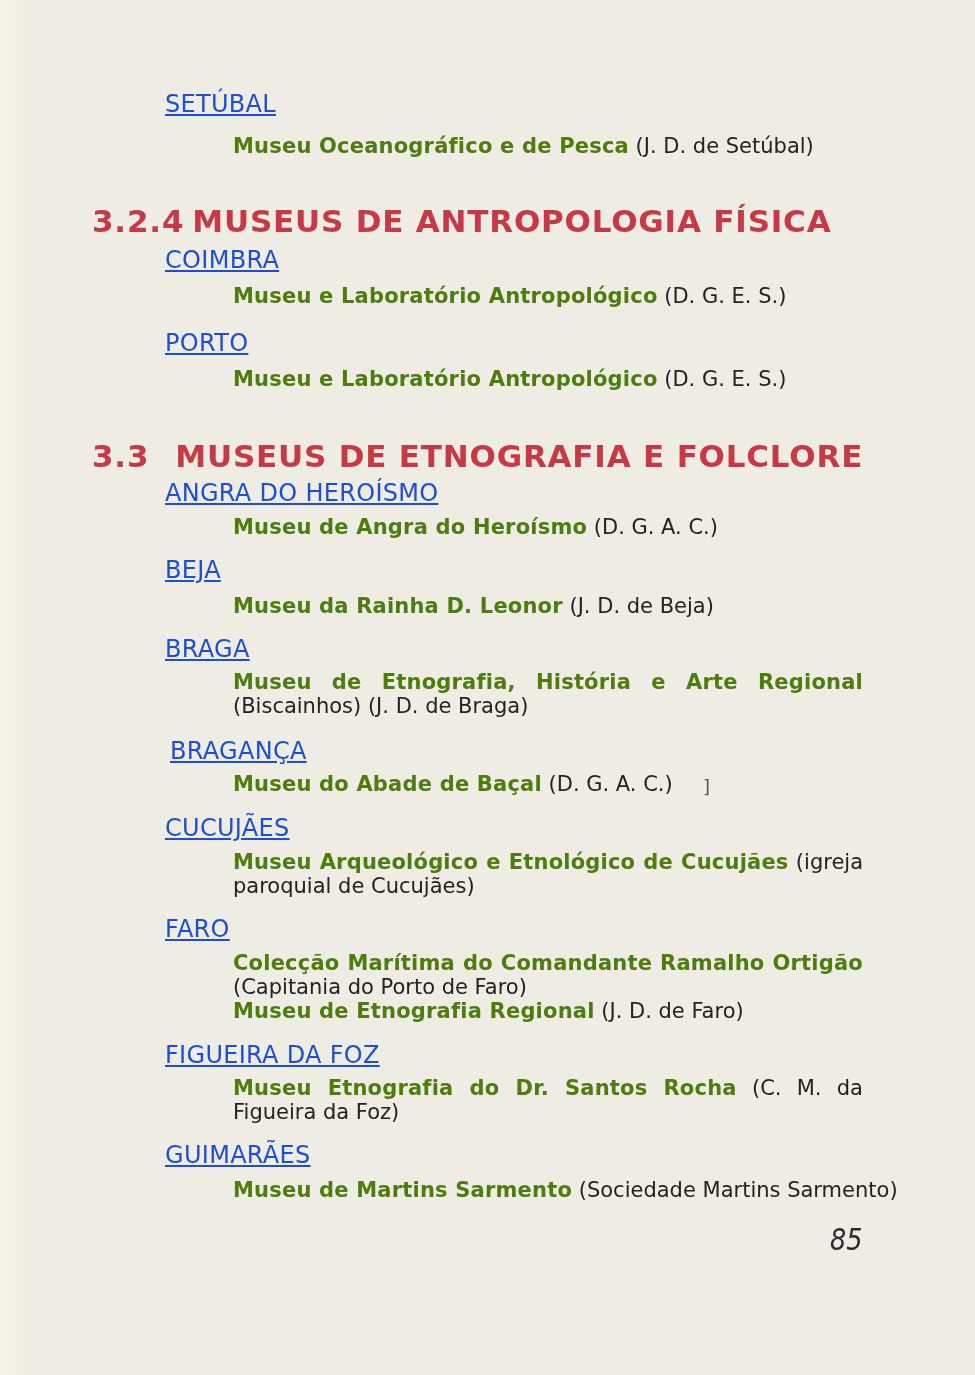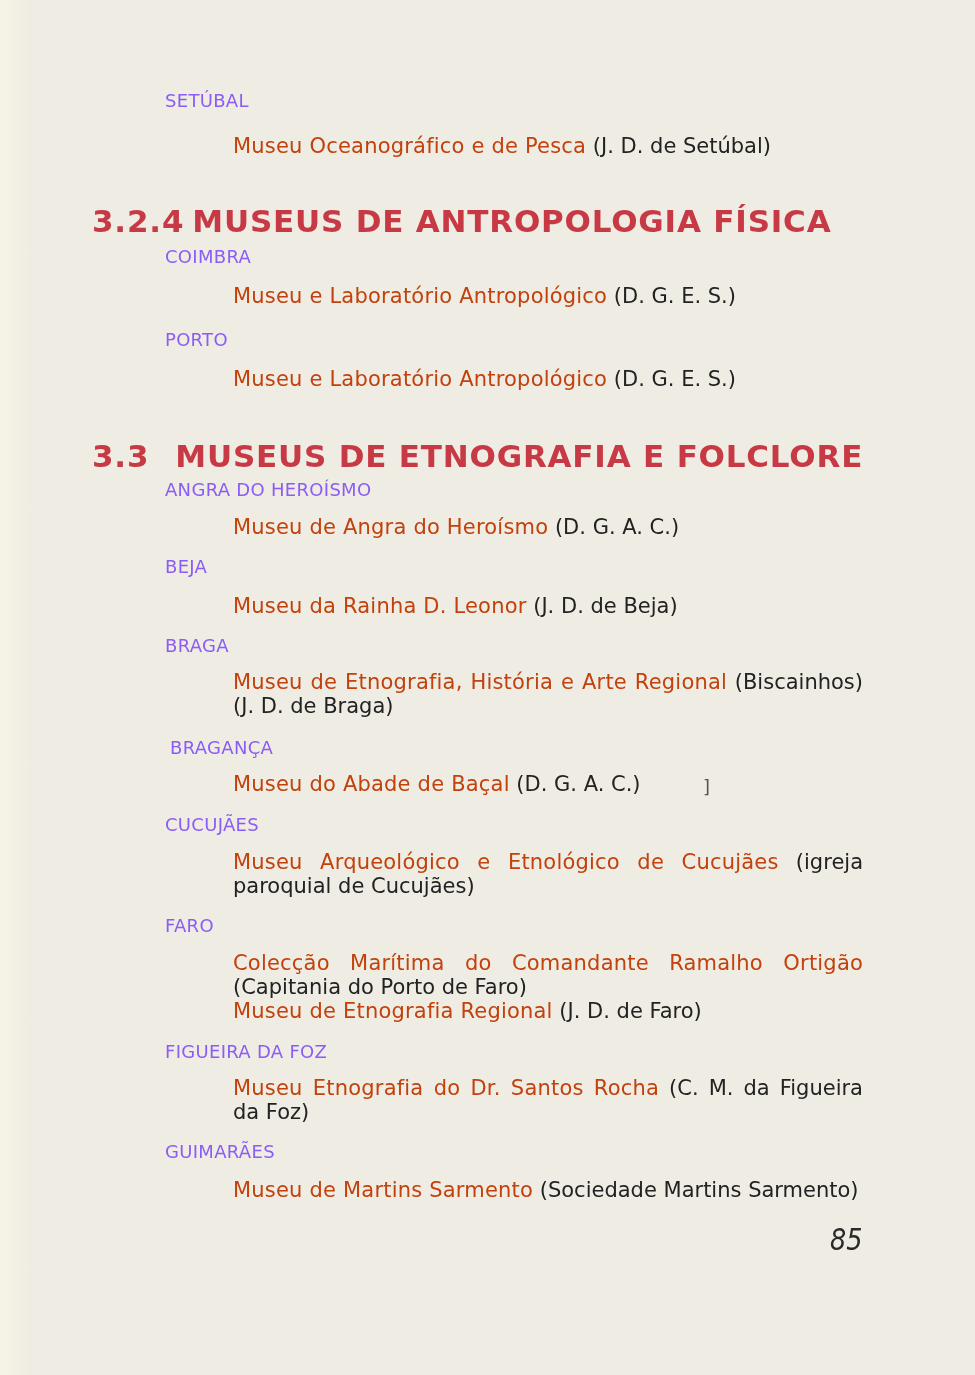--- a/index.html
+++ b/index.html
@@ -9,26 +9,26 @@
       position: relative; overflow: hidden;
       font-family: "DejaVu Sans", "Liberation Sans", sans-serif;
       color: #1e1e1e;
     }
     .page-shade {
       position: absolute; left: 0; top: 0; width: 30px; height: 1375px;
       background: linear-gradient(to right, #f6f3e6, #efece3);
     }
     .abs { position: absolute; white-space: nowrap; }
     .place {
-      font-size: 18px; letter-spacing: 0.3px; color: #8b5cf6;
+      font-size: 24px; letter-spacing: 0.3px; color: #1d4ed8; text-decoration: underline;
     }
     .entry {
       font-size: 21px; color: #222; line-height: 24px;
     }
-    .entry b { font-weight: normal; color: #c2410c; letter-spacing: 0.2px; }
+    .entry b { font-weight: bold; color: #4d7c0f; letter-spacing: 0.2px; }
     .entry .note { font-weight: normal; }
     .section {
       font-size: 31px; font-weight: bold; color: #c73a45; letter-spacing: 0.8px;
     }
     .section .num { margin-right: 18px; }
     .justify { white-space: normal; width: 630px; text-align: justify; text-align-last: left; }
     .pagenum {
       font-size: 30px; font-style: italic; color: #2a2a2a; font-family: "DejaVu Sans", sans-serif;
       transform: scaleX(0.85); transform-origin: left top;
     }

